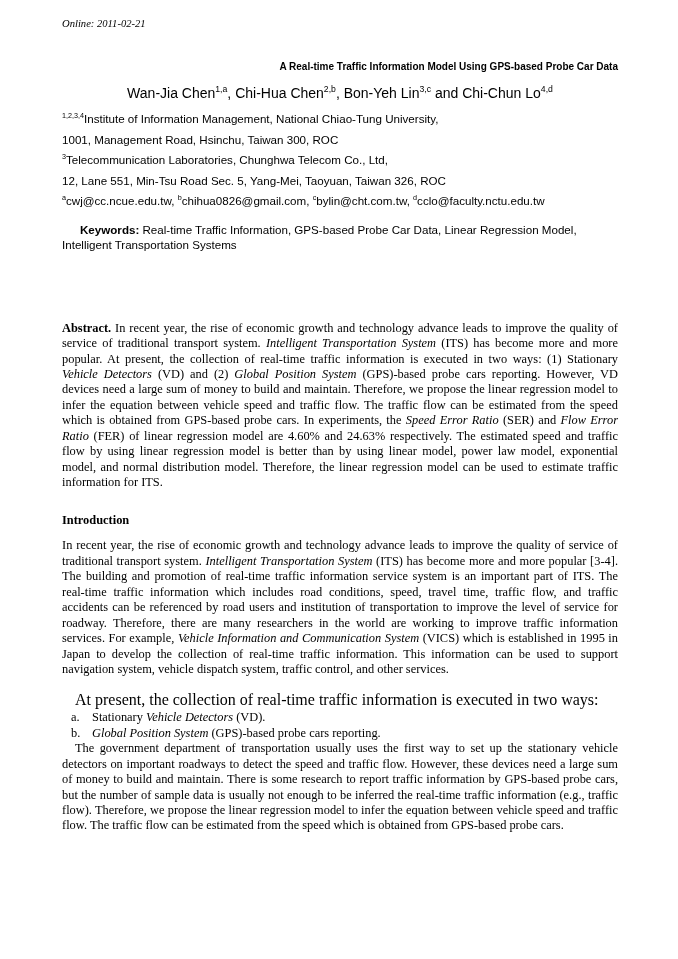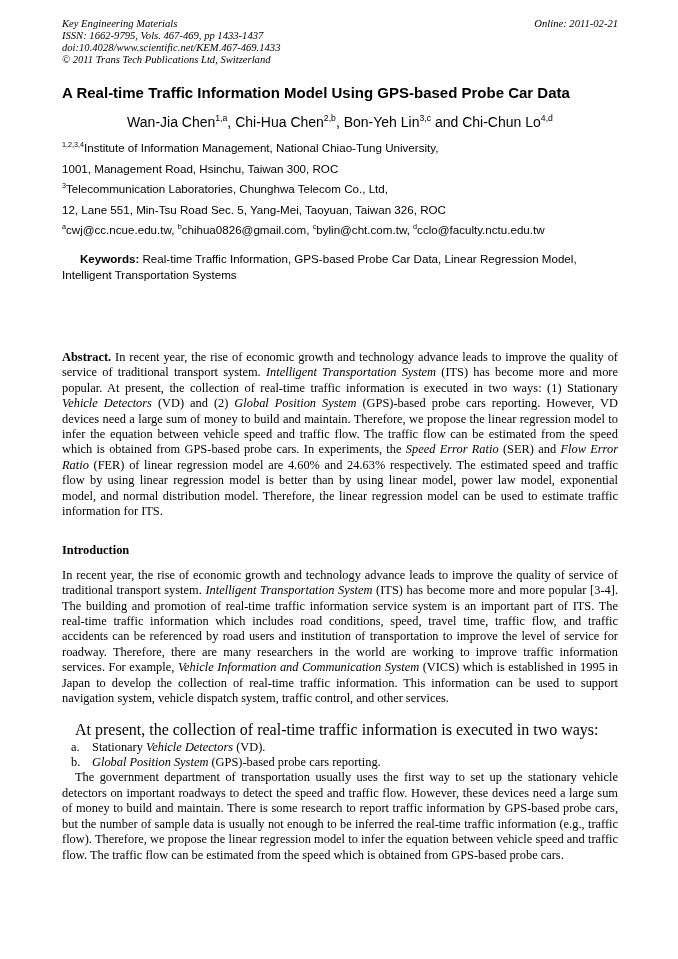--- a/index.html
+++ b/index.html
@@ -22,25 +22,25 @@
     font-family: "Liberation Serif", serif;
     font-style: italic;
     font-size: 10.6px;
     line-height: 1.14;
   }
   .header-left div { white-space: nowrap; }
   .header-right { white-space: nowrap; }
 
   
   .paper-title {
-    margin-top: 18px;
+    margin-top: 31px;
     font-family: "Liberation Sans", sans-serif;
-    font-size: 15px;
+    font-size: 10px;
     font-weight: bold;
-    text-align: left;
+    text-align: right;
   }
   .authors {
     margin-top: 13px;
     font-family: "Liberation Sans", sans-serif;
     font-size: 14px;
     text-align: center;
   }
   .affiliations {
     margin-top: 11px;
     font-family: "Liberation Sans", sans-serif;
@@ -88,26 +88,20 @@
   .list-item { display: flex; padding-left: 9px; }
   .list-item .label { width: 21px; flex: 0 0 auto; }
   .para-indent { margin-top: 0; text-indent: 13px; }
 </style>
 </head>
 <body>
 
 <div class="page">
 
   <header class="page-header">
-    <div class="header-left">
-      <div>Key Engineering Materials</div>
-      <div>ISSN: 1662-9795, Vols. 467-469, pp 1433-1437</div>
-      <div>doi:10.4028/www.scientific.net/KEM.467-469.1433</div>
-      <div>© 2011 Trans Tech Publications Ltd, Switzerland</div>
-    </div>
     <div class="header-right">Online: 2011-02-21</div>
   </header>
 
   <h1 class="paper-title">A Real-time Traffic Information Model Using GPS-based Probe Car Data</h1>
 
   <p class="authors"><span>Wan-Jia Chen</span><sup>1,a</sup><span>, Chi-Hua Chen</span><sup>2,b</sup><span>, Bon-Yeh Lin</span><sup>3,c</sup><span> and Chi-Chun Lo</span><sup>4,d</sup></p>
 
   <div class="affiliations">
     <p><sup>1,2,3,4</sup><span>Institute of Information Management, National Chiao-Tung University,</span></p>
     <p><span>1001, Management Road, Hsinchu, Taiwan 300, ROC</span></p>

